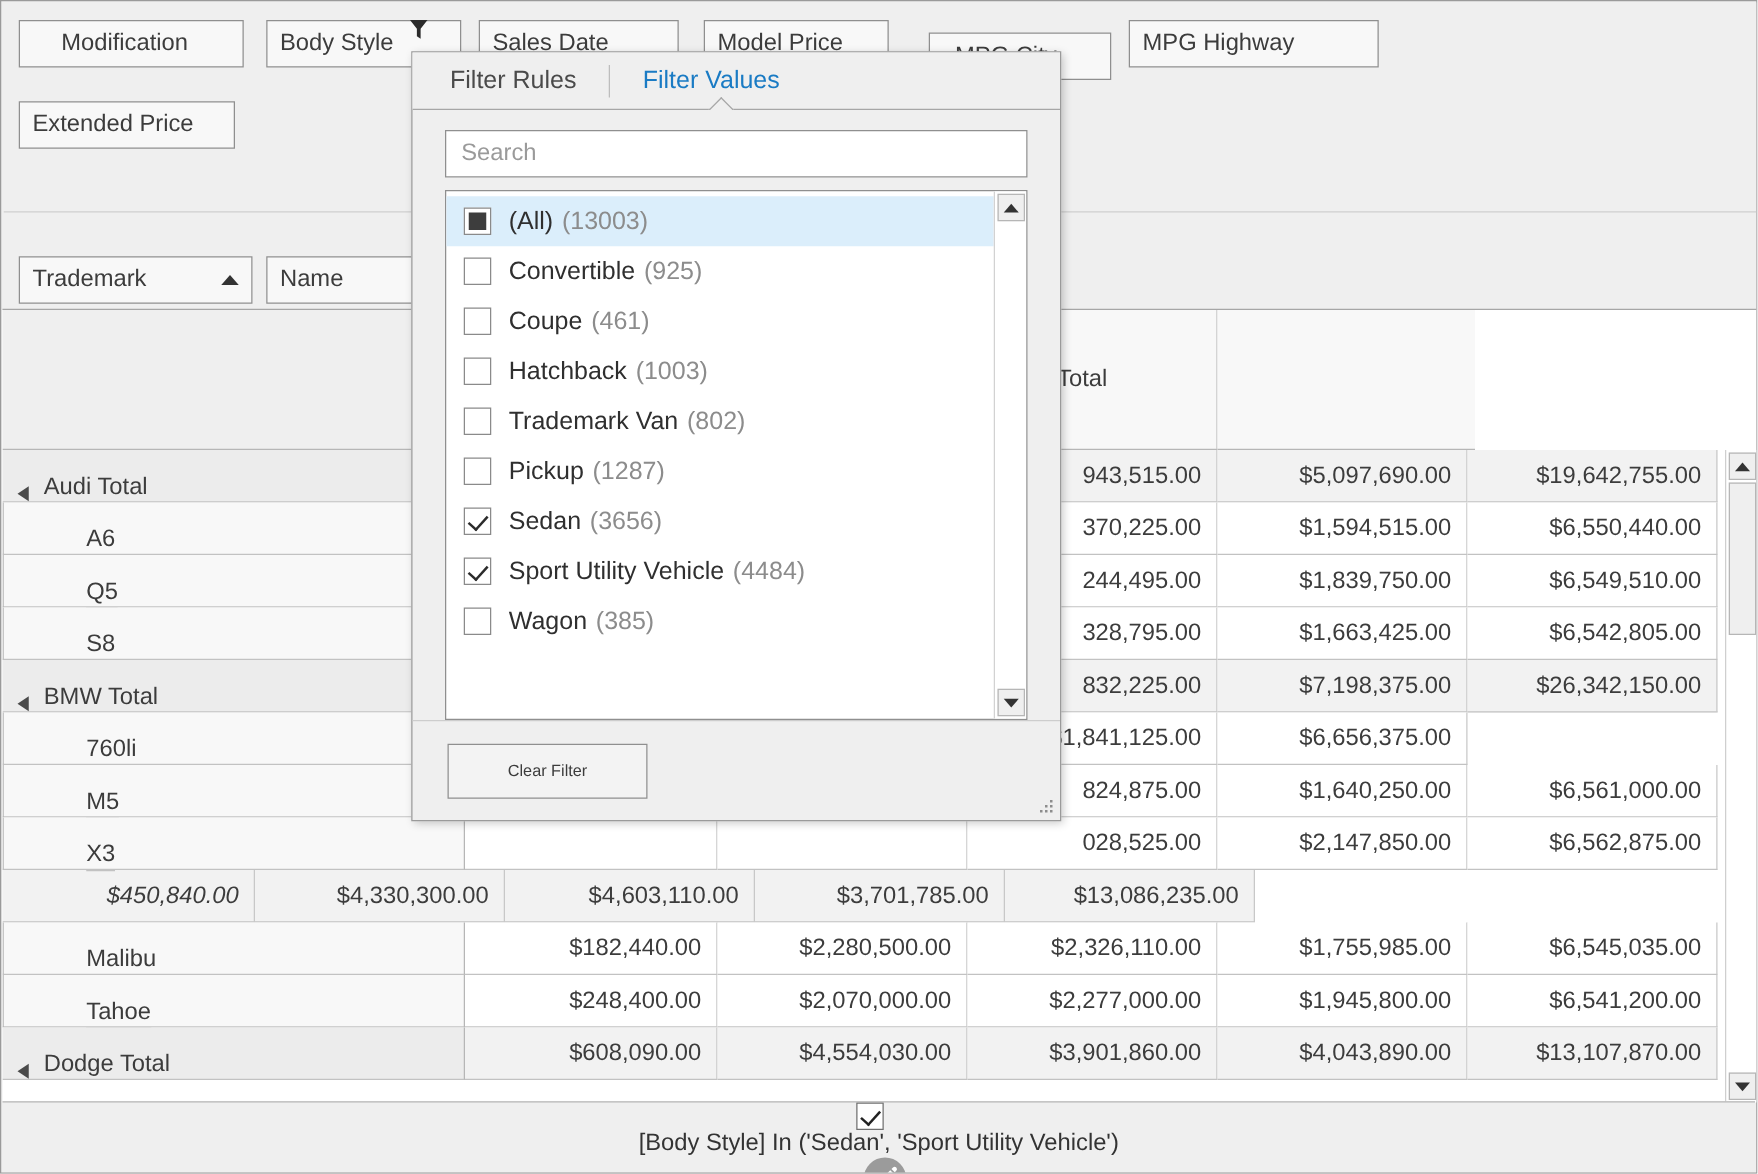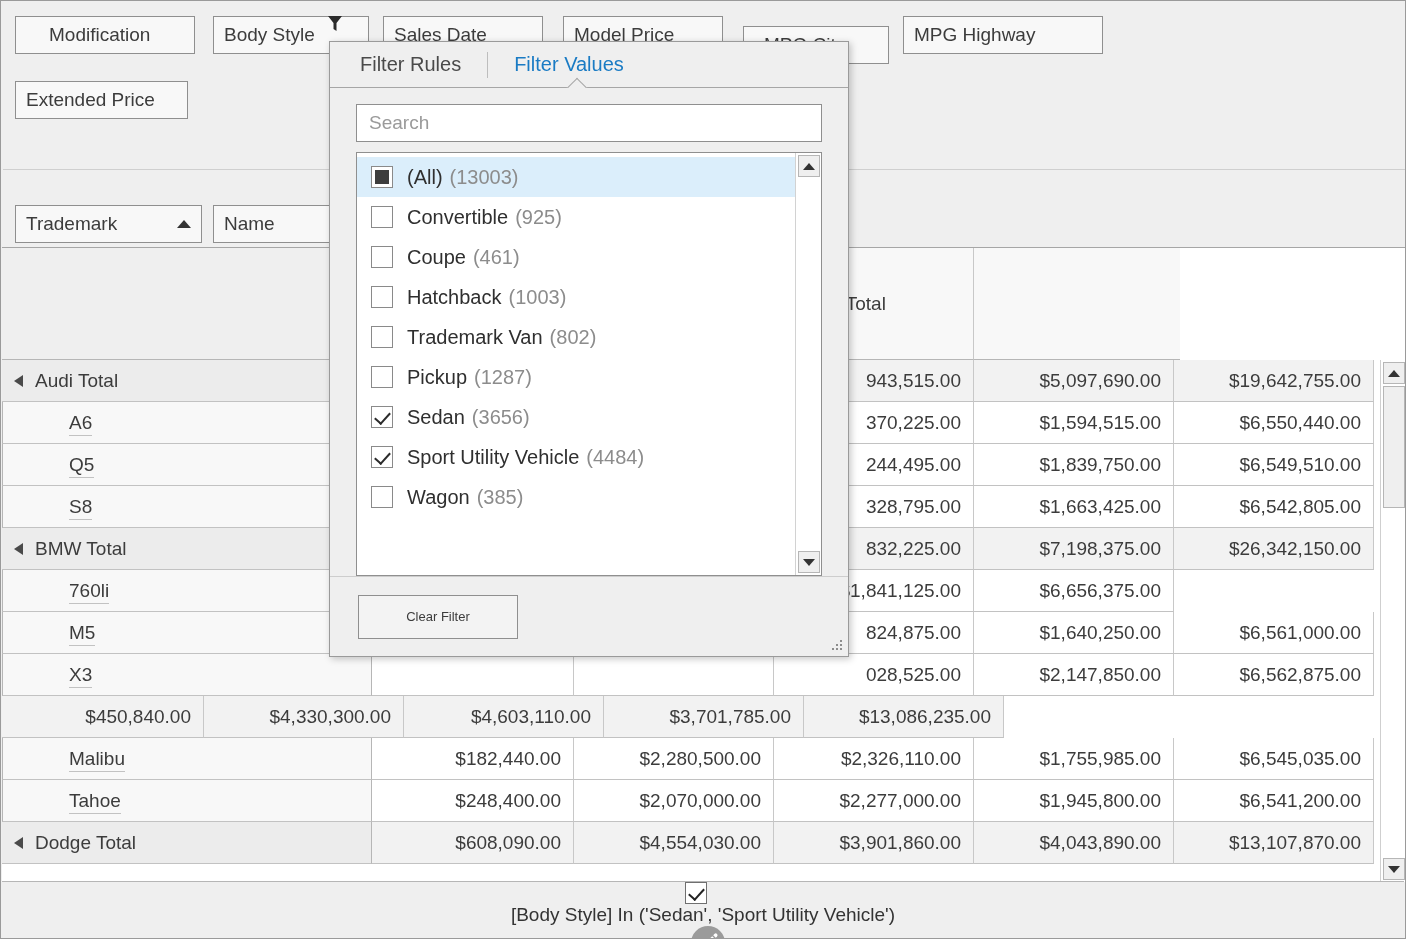--- a/index.html
+++ b/index.html
@@ -106,21 +106,21 @@
     left: 0; top: 112px;
     width: 100%;
     bottom: 0;
   }
   .grid-row { display: flex; height: 42px; }
   .rh {
     width: 370px;
     border-right: 1px solid #b6b6b6;
     border-bottom: 1px solid #c2c2c2;
     display: flex;
-    align-items: center;
+    align-items: flex-end;
     font-size: 19px;
     color: #3c3c3c;
     background: #f8f8f8;
     position: relative;
   }
   .rh.group { background: #ececec; padding-left: 12px; }
   .rh.leaf  { background: #f8f8f8; padding-left: 66px;
               border-left: 1px solid #b6b6b6; }
   .rh.leaf .rh-text {
     display: inline-block;
@@ -392,21 +392,21 @@
     <span class="filter-funnel" style="left:325px; top:12px;">
       <svg width="16" height="20" viewBox="0 0 16 20">
         <path d="M1 2 H15 L9.5 9 V17 L6.5 15 V9 Z" fill="#2b2b2b"></path>
       </svg>
     </span>
 
     <div class="field-btn" style="left:381px; top:14px; width:160px;">
       <span class="fb-label">Sales Date</span>
     </div>
 
-    <div class="field-btn" style="left:561px; top:14px; width:160px;">
+    <div class="field-btn" style="left:561px; top:14px; width:148px;">
       <span class="fb-label">Model Price</span>
     </div>
 
     <div class="field-btn" style="left:741px; top:24px; width:146px;padding-left:20px;">
       <span class="fb-label">MPG City</span>
     </div>
 
     <div class="field-btn" style="left:901px; top:14px; width:200px;">
       <span class="fb-label">MPG Highway</span>
     </div>
@@ -521,21 +521,21 @@
           <div class="rh leaf">
             <span class="rh-text">X3</span>
           </div>
           <div class="cell" style="width: 202px;"></div>
           <div class="cell" style="width: 200px;"></div>
           <div class="cell" style="width: 200px;">028,525.00</div>
           <div class="cell" style="width: 200px;">$2,147,850.00</div>
           <div class="cell" style="width: 200px;">$6,562,875.00</div>
         </div>
         <div class="grid-row total">
-          <div class="cell" style="width: 202px;">$450,840.00</div>
+          <div class="cell" style="width: 202px; font-style: italic;">$450,840.00</div>
           <div class="cell" style="width: 200px;">$4,330,300.00</div>
           <div class="cell" style="width: 200px;">$4,603,110.00</div>
           <div class="cell" style="width: 200px;">$3,701,785.00</div>
           <div class="cell" style="width: 200px;">$13,086,235.00</div>
         </div>
         <div class="grid-row">
           <div class="rh leaf">
             <span class="rh-text">Malibu</span>
           </div>
           <div class="cell" style="width: 202px;">$182,440.00</div>

